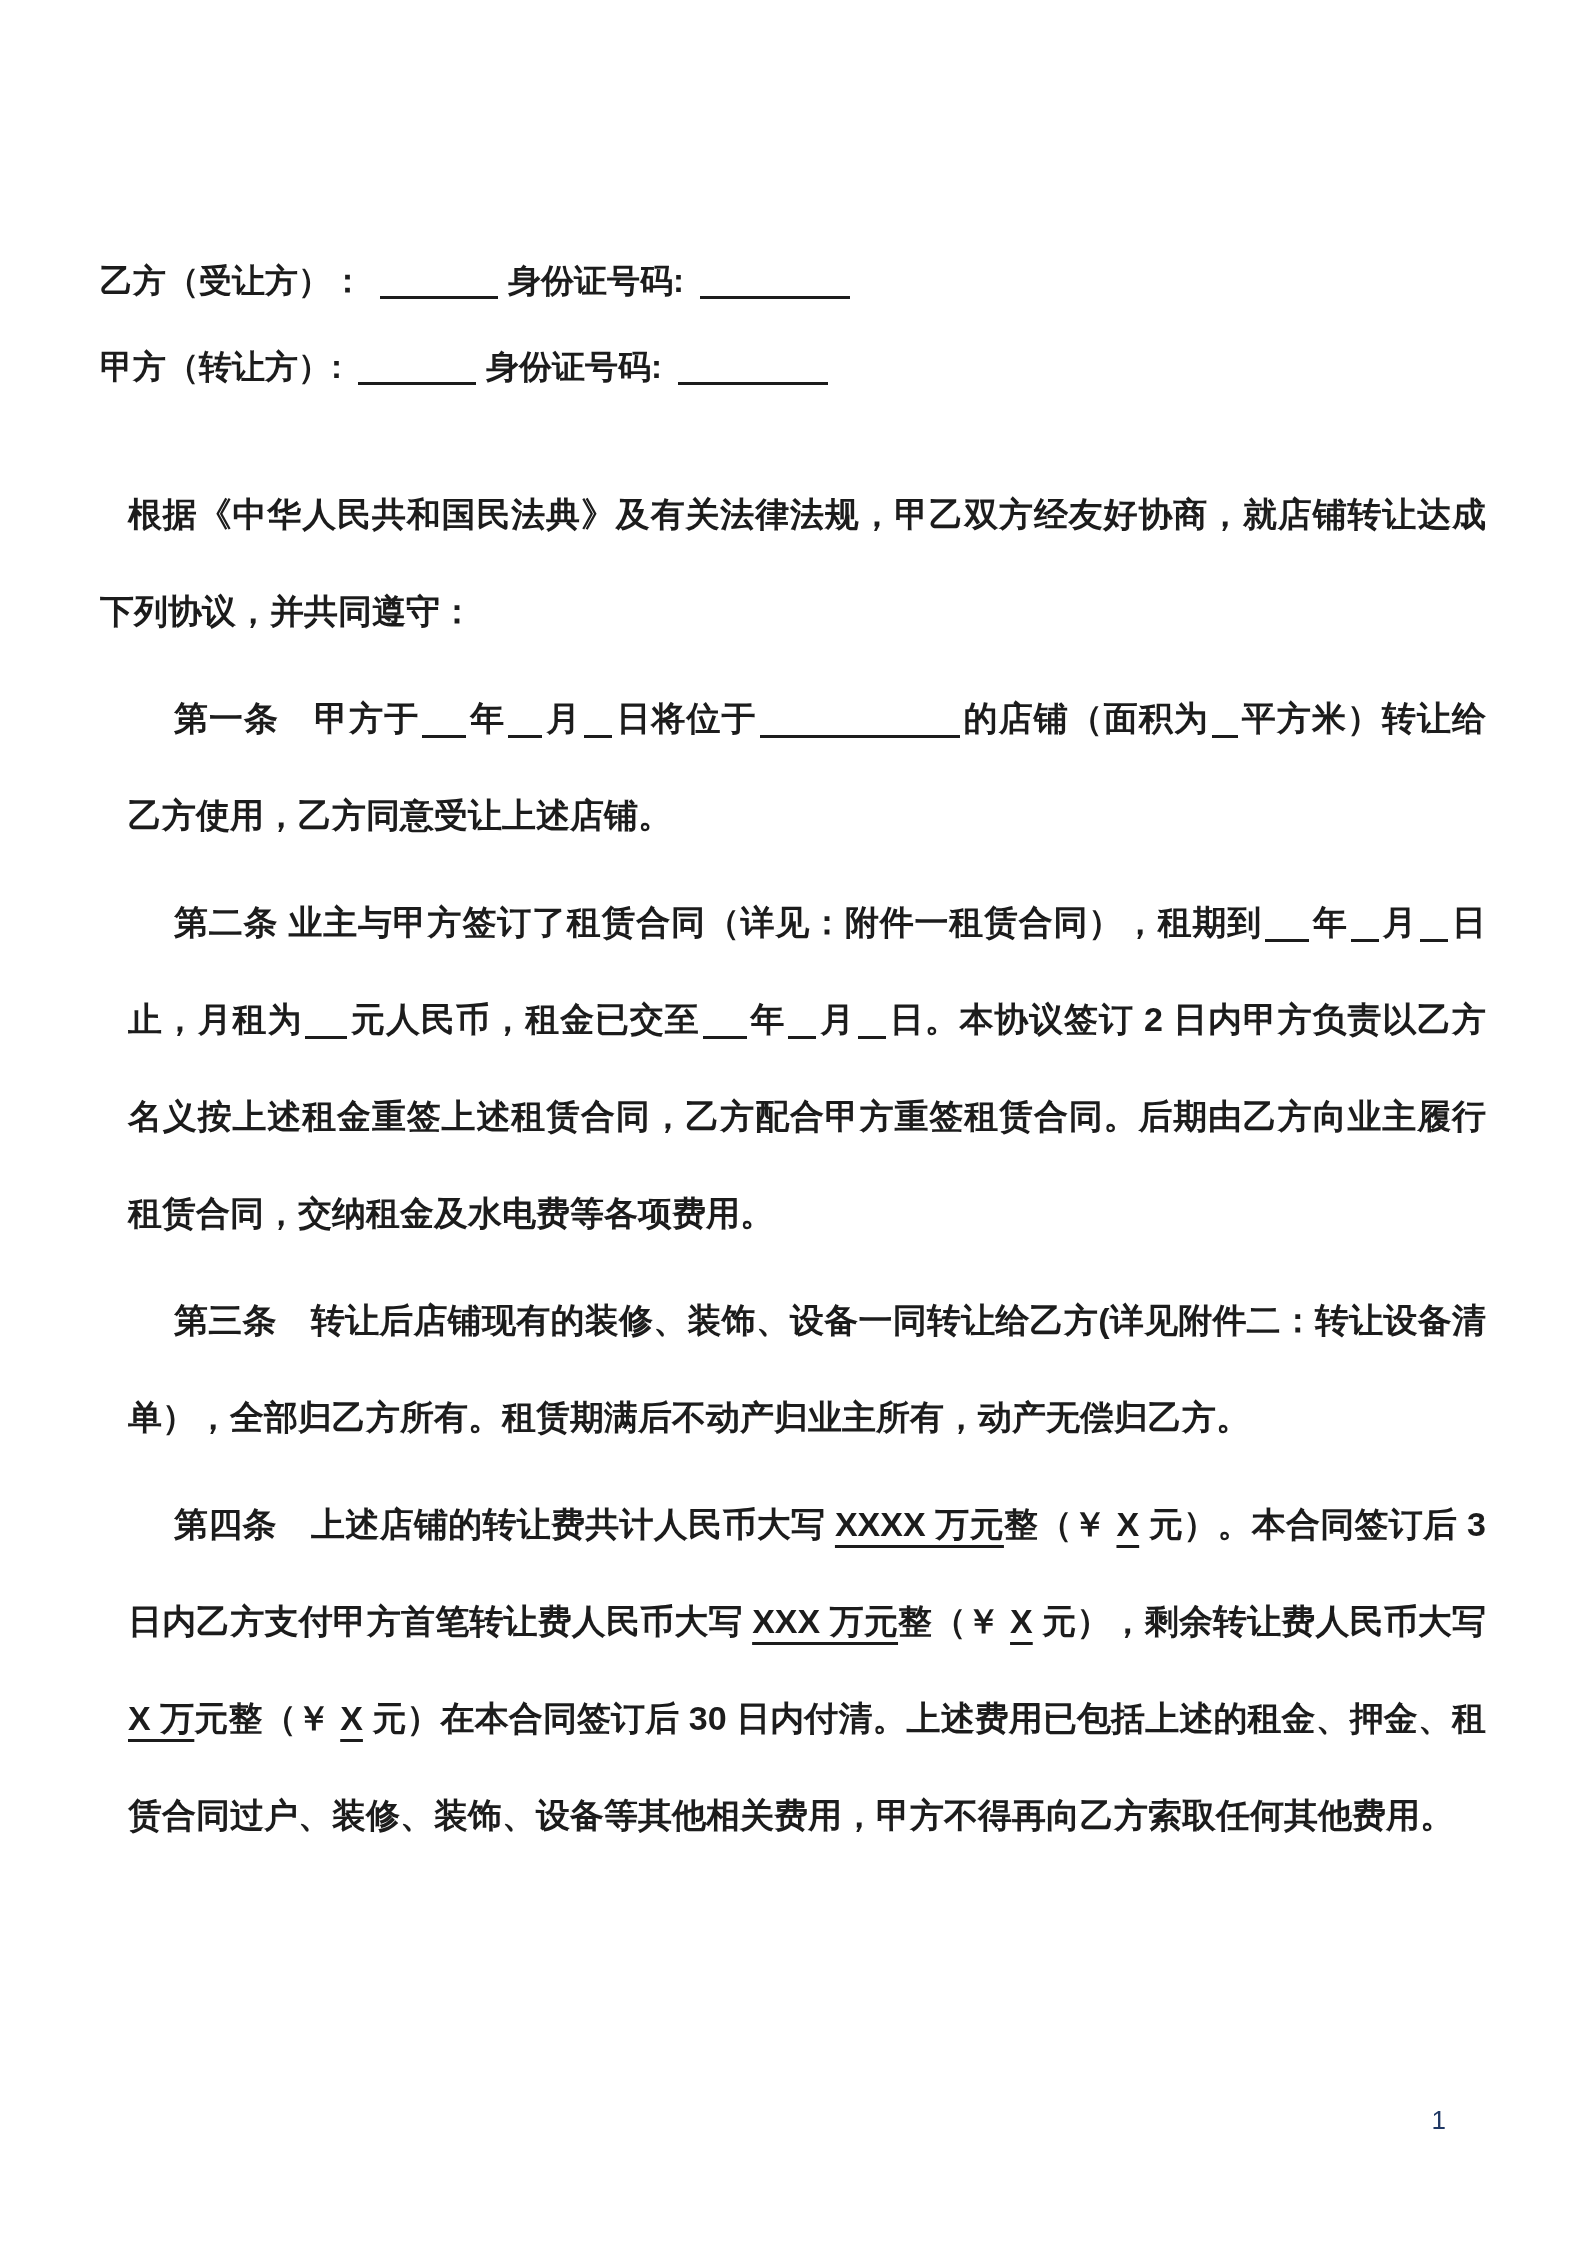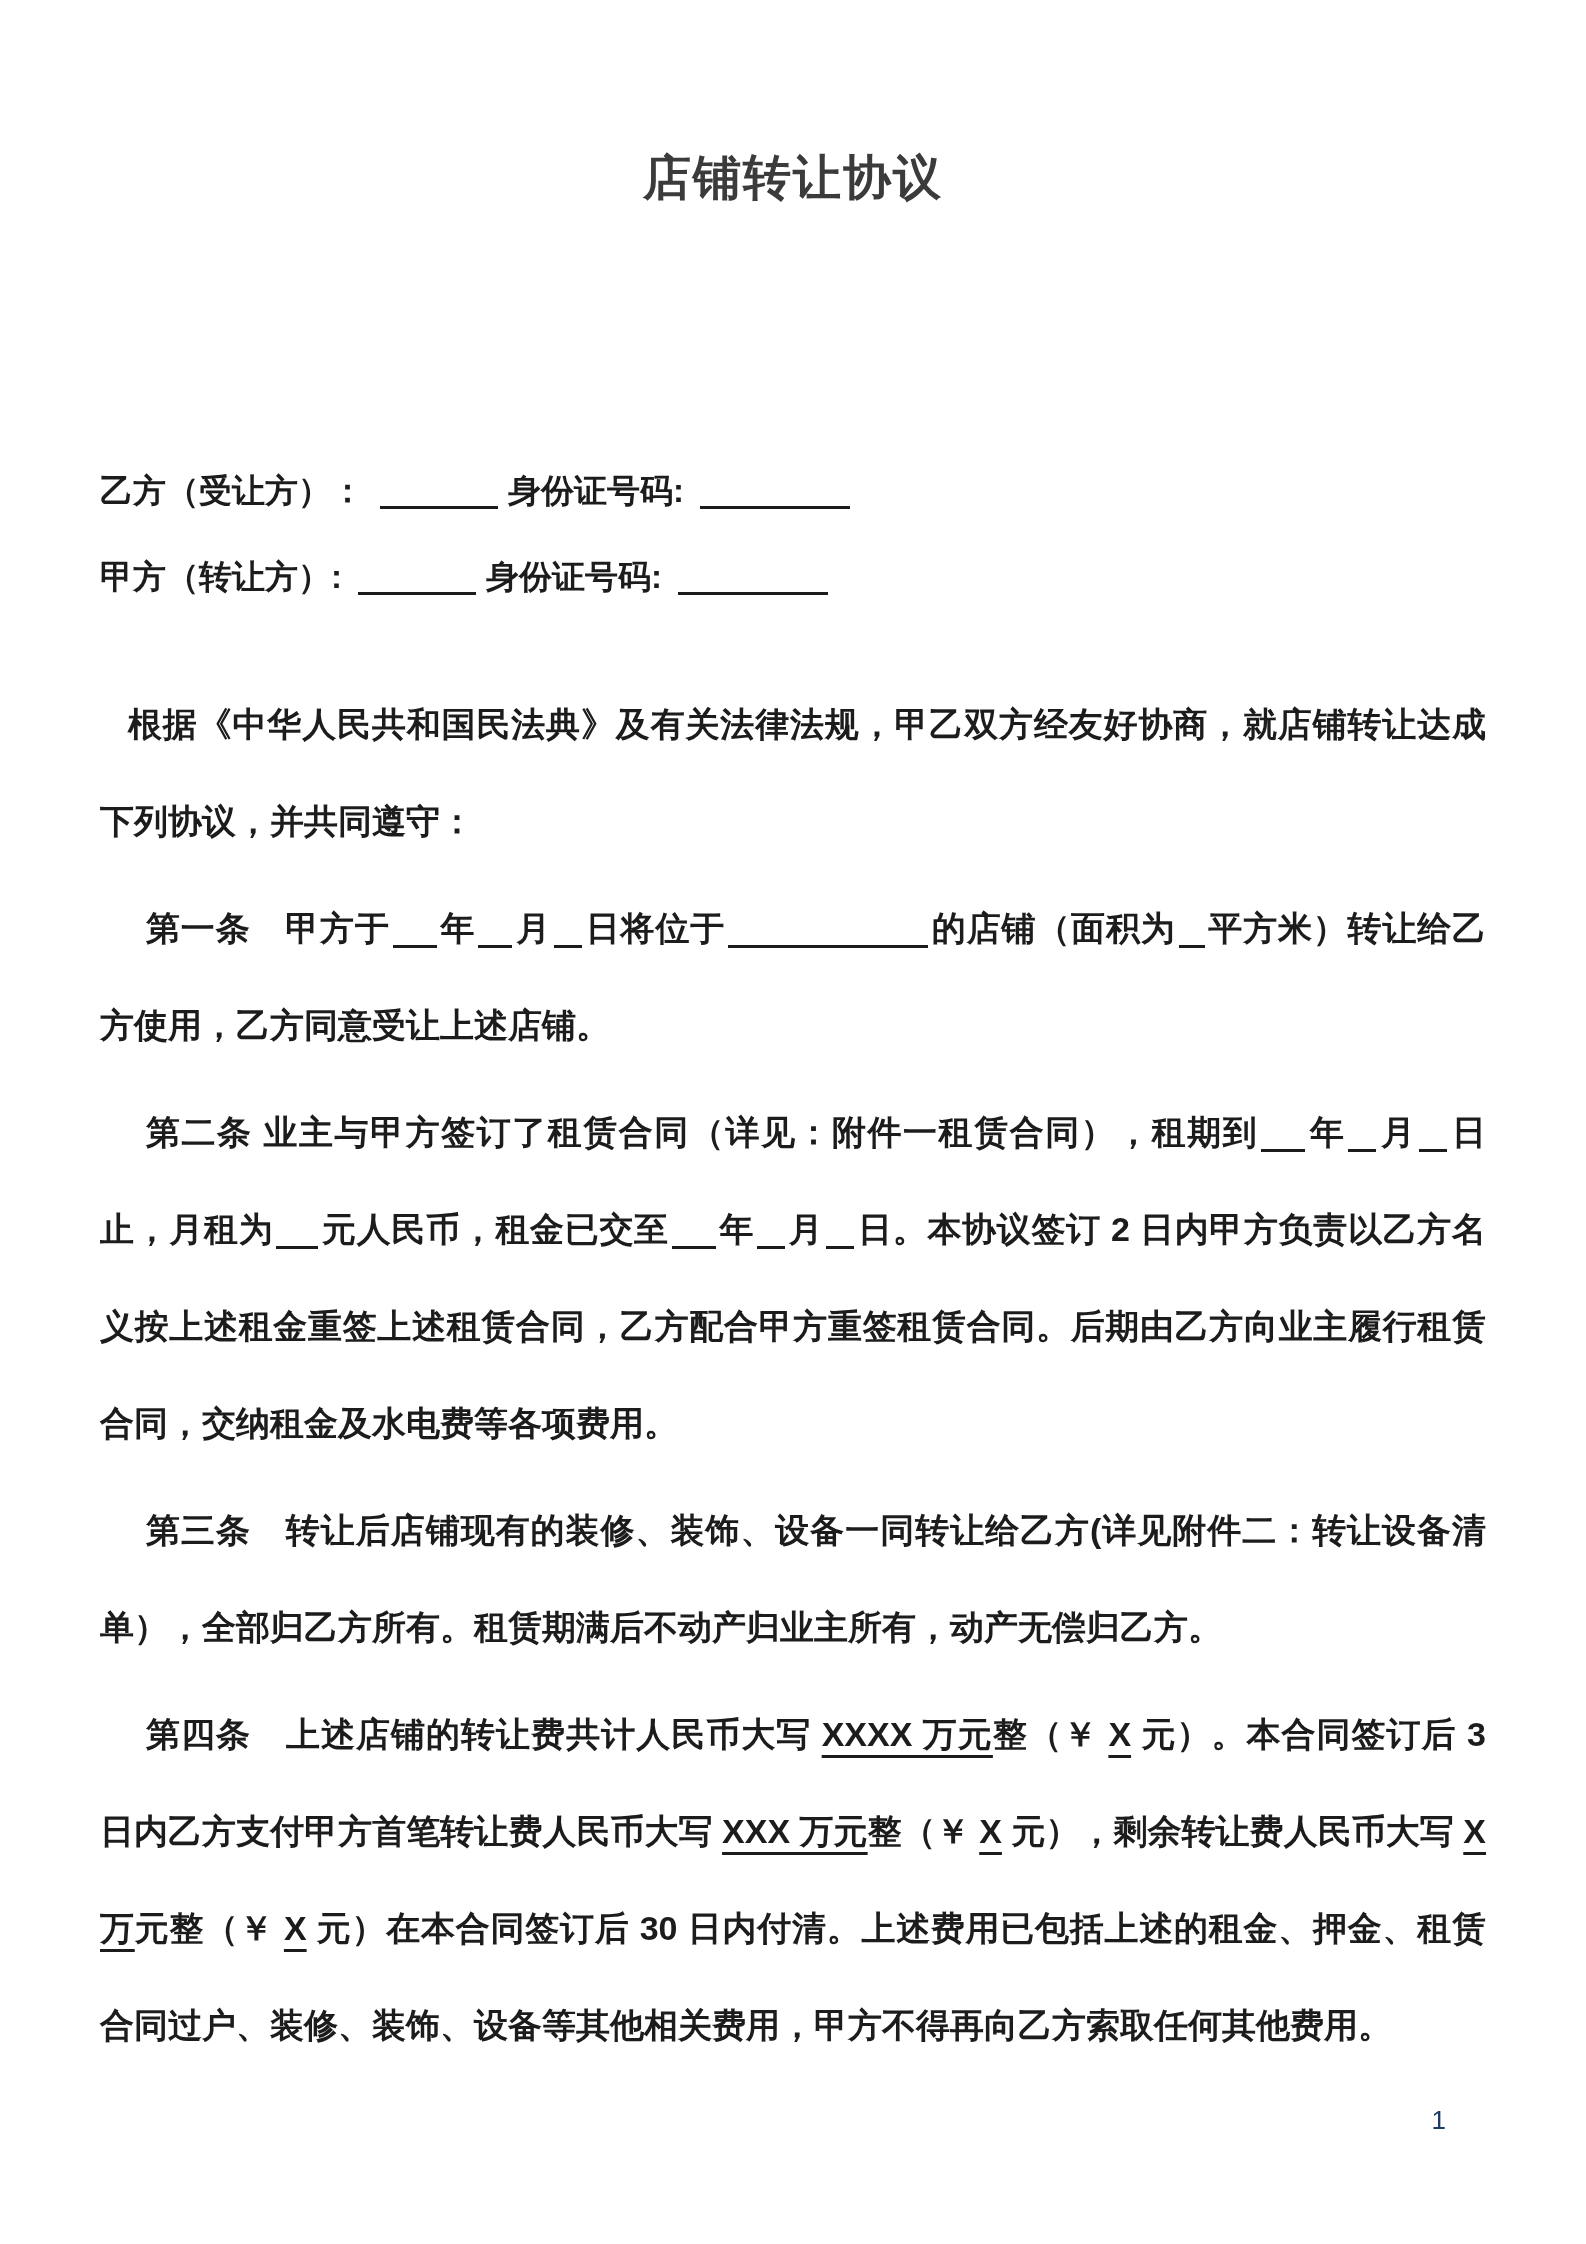--- a/index.html
+++ b/index.html
@@ -40,42 +40,41 @@
   .blank-id { width: 150px; }
   .doc-body {
     margin: 56px 100px 0 100px;
     font-size: 34px;
     font-weight: 700;
     line-height: 97px;
     text-align: justify;
   }
   .para { margin-bottom: 10px; }
   .para.indent-small { text-indent: 28px; }
-  .para.indent-large { text-indent: 46px; }
+  .para.indent-large { text-indent: 46px; margin-left: 28px; }
   .para .blank { margin: 0 3px; vertical-align: -8px; }
   .uline {
     text-decoration: underline;
     text-underline-offset: 9px;
     text-decoration-thickness: 2.5px;
   }
   .page-number {
     position: absolute;
     right: 140px;
     bottom: 108px;
     font-size: 26px;
     font-weight: 400;
     color: var(--page-number, #1f3864);
   }
 </style>
 </head>
 <body>
 
 <div class="page">
 
-  <h1 class="doc-title">店铺转让协议</h1>
 
   <div class="parties">
     <div class="party-line">
       <span>乙方（受让方）：</span><span class="blank blank-name"></span><span>身份证号码:</span><span class="blank blank-id"></span>
     </div>
     <div class="party-line">
       <span>甲方（转让方）:</span><span class="blank blank-name"></span><span>身份证号码:</span><span class="blank blank-id"></span>
     </div>
   </div>
 

